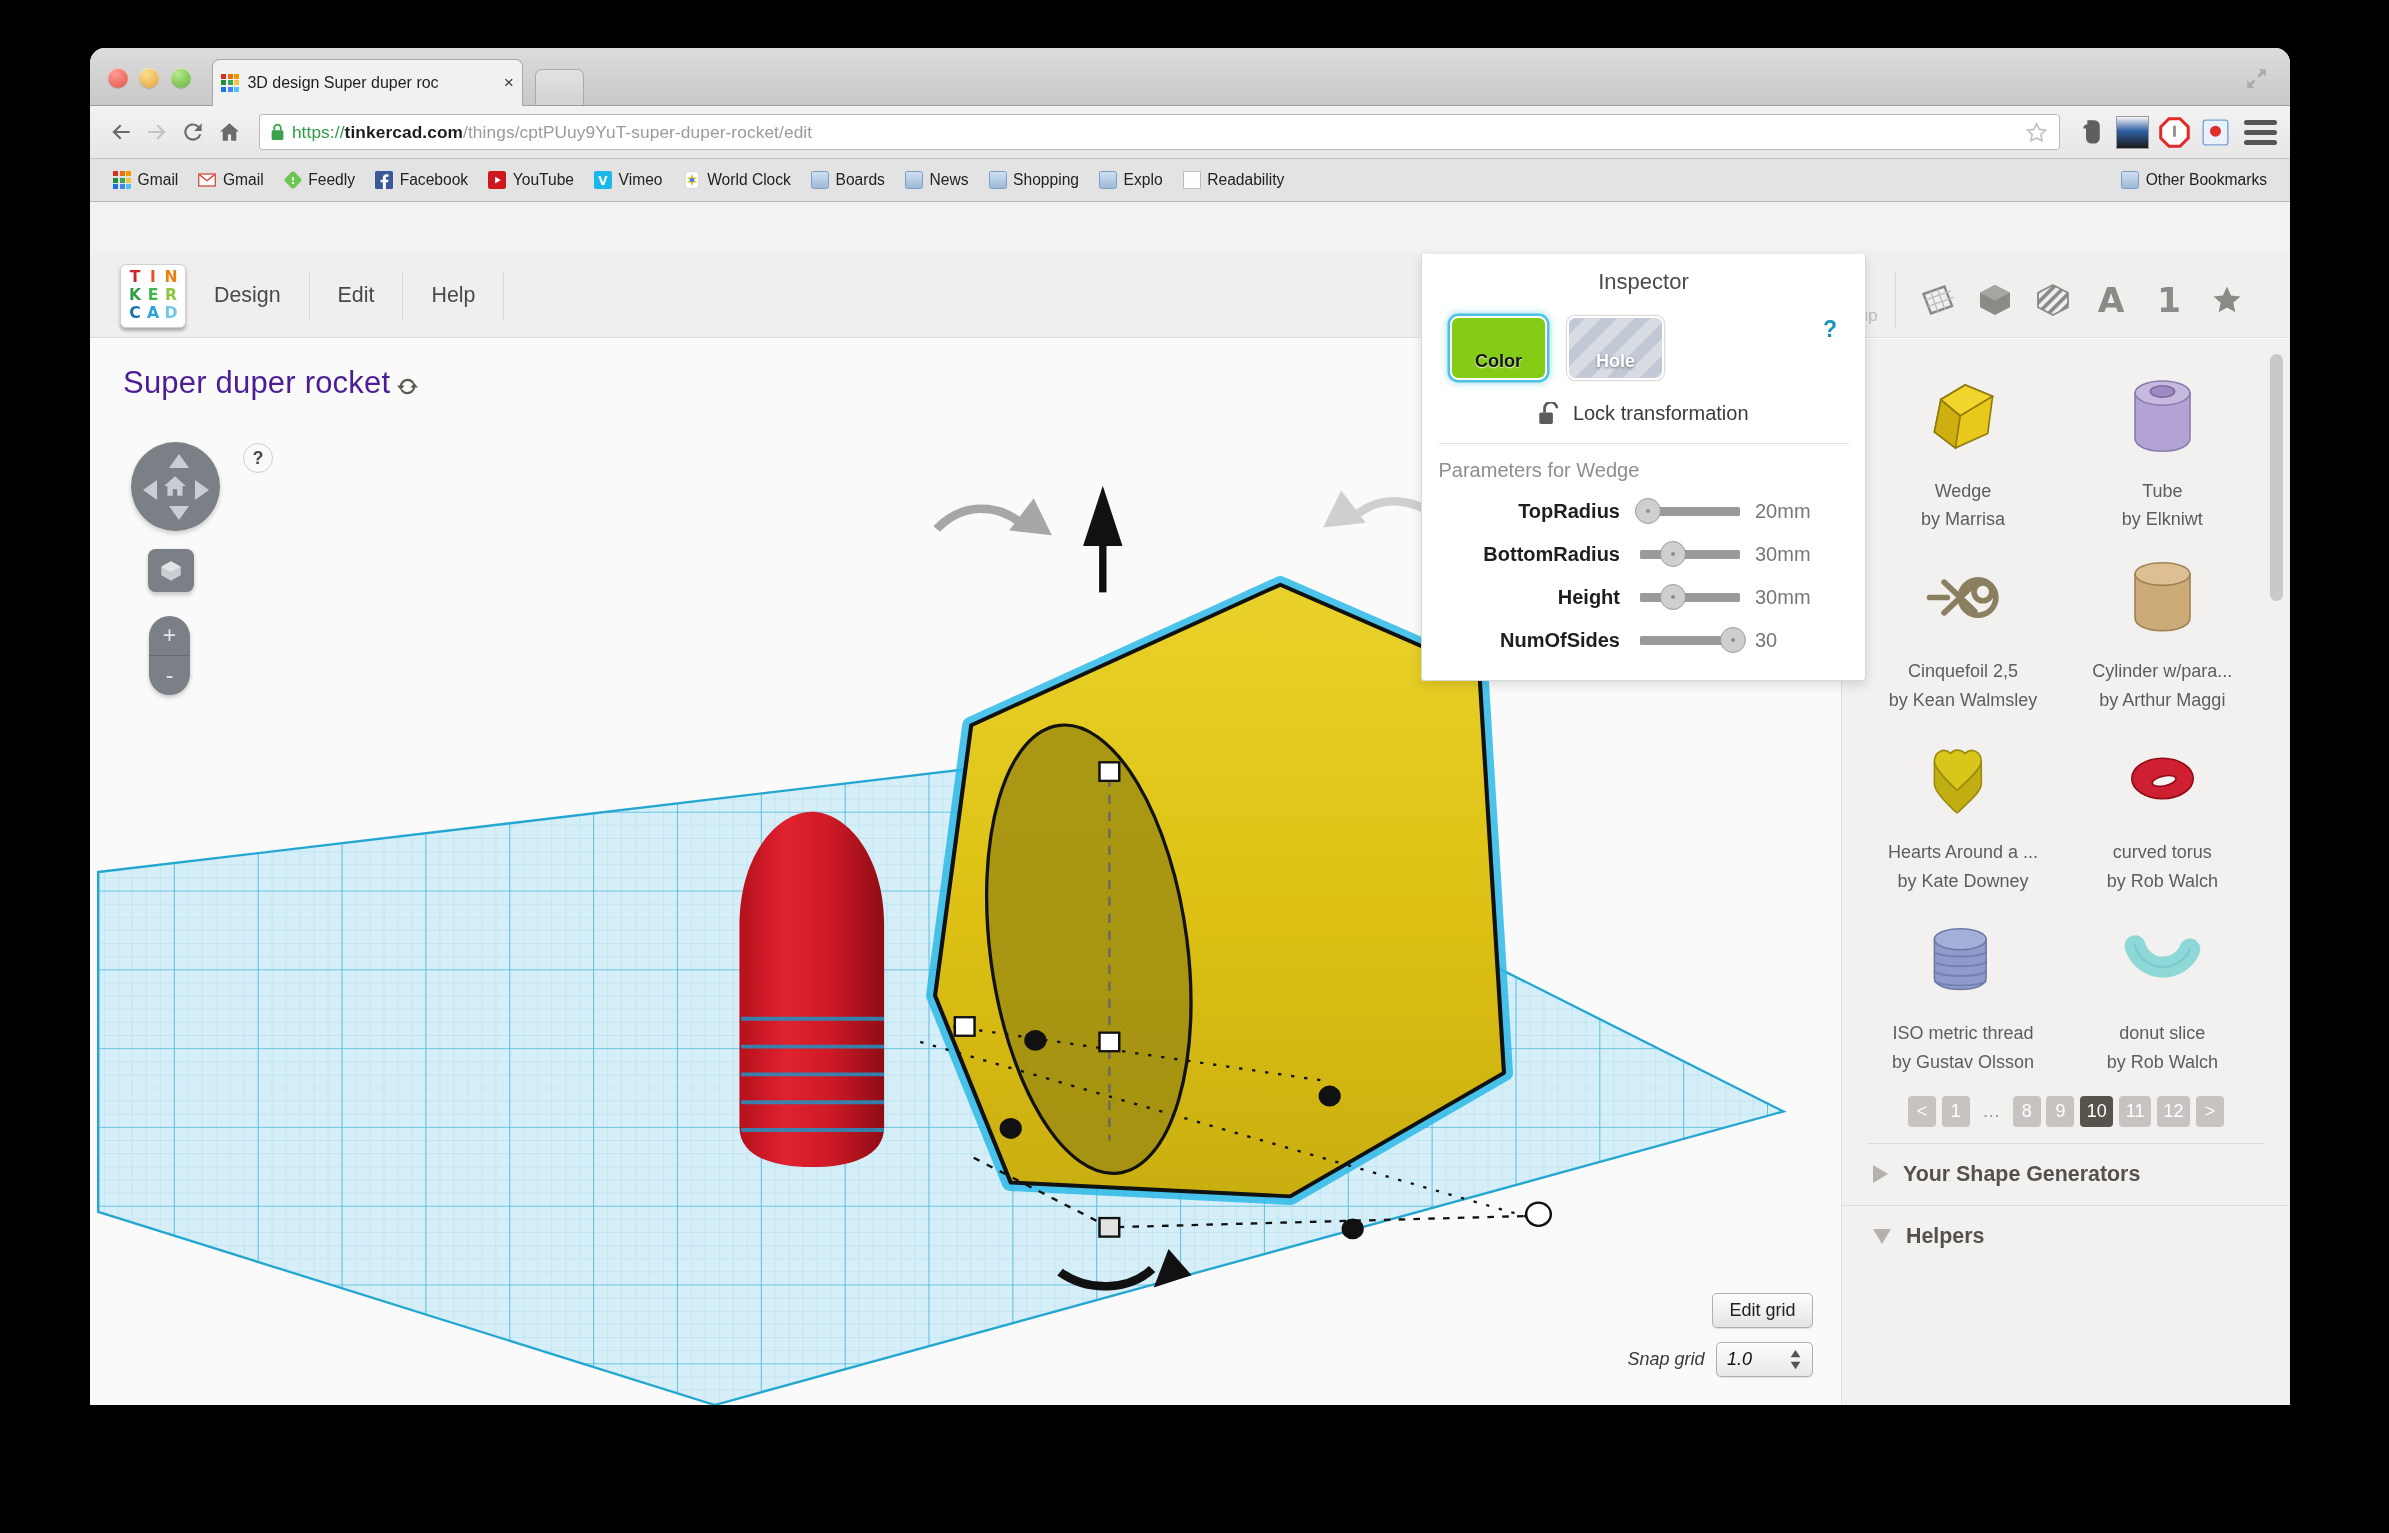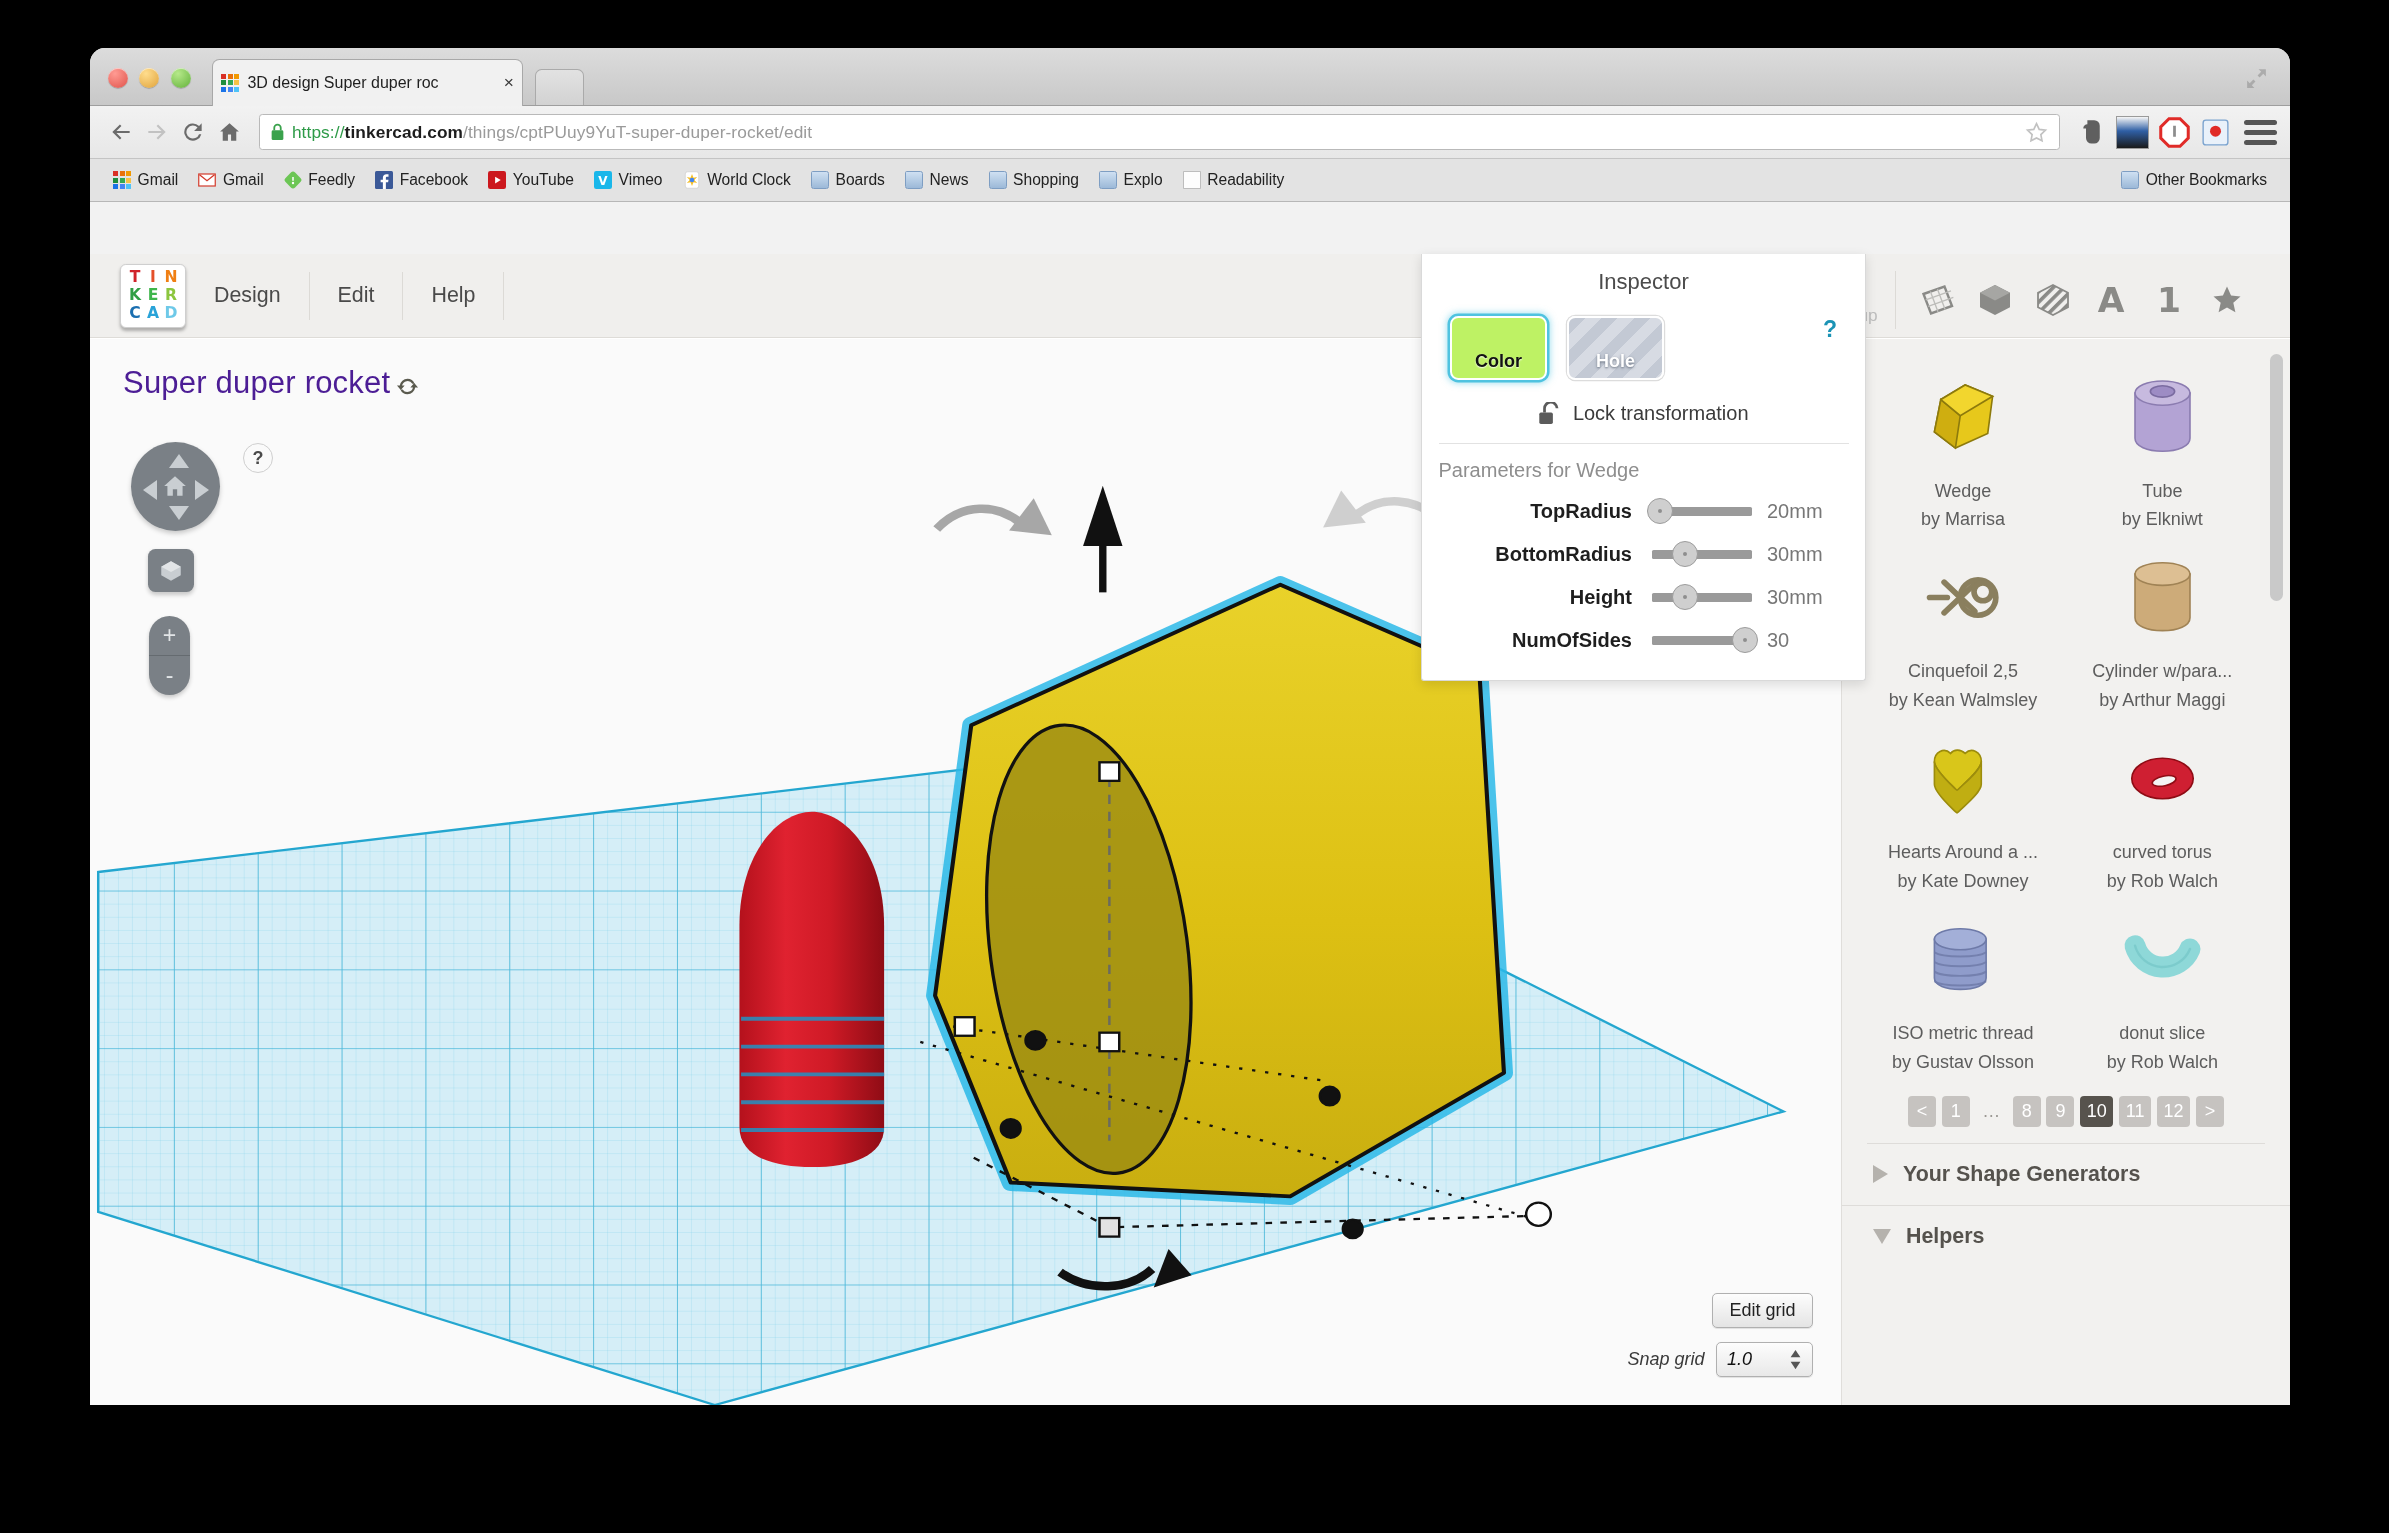--- a/index.html
+++ b/index.html
@@ -153,21 +153,21 @@
   .swatch.sel { box-shadow:0 0 0 2.5px #4fc3e0, 0 0 7.4px 2.5px rgba(79,195,224,.55); }
   .swatch span { font-size:18px; font-weight:bold; }
   #sw-color span { color:#121212; text-shadow:0 0.8px 1.6px rgba(255,255,255,.9); }
   #sw-hole span { color:#fff; text-shadow:0 0.8px 2.5px rgba(90,100,115,.9); }
   #insp-help { margin-left:auto; color:#1b93b5; font-size:23px; font-weight:bold; cursor:pointer; }
   #lockrow { display:flex; align-items:center; justify-content:center; gap:13px; margin-top:21.4px; }
   #lock-glyph { width:21.4px; height:23px; }
   #lockrow span { font-size:20px; color:#3b3b3b; }
   #insp-div { height:0.8px; background:#e2e2e2; margin:18px 16.5px 0; }
   #params-head { font-size:20px; color:#8e8e8e; padding:15px 0 8.2px 16.5px; }
-  .prow { display:flex; align-items:center; height:43px; padding:0 24px; }
+  .prow { display:flex; align-items:center; height:43px; padding:0 12px; }
   .prow .pname { width:206px; text-align:right; font-size:20px; font-weight:bold; color:#1e1e1e;
                  padding-right:20px; }
   .track { position:relative; width:100px; height:9px; background:#9a9a9a; border-radius:1.6px; }
   .knob { position:absolute; top:50%; width:26px; height:26px; margin-top:-13px; margin-left:-13px;
           border-radius:50%; background:#cfcfcf; border:1.2px solid #9c9c9c; cursor:pointer; }
   .knob:after { content:""; position:absolute; left:50%; top:50%; width:4.1px; height:4.1px;
                 margin:-2.1px 0 0 -2.1px; border-radius:50%; background:#8e8e8e; }
   .pval { font-size:20px; color:#777; margin-left:15px; white-space:nowrap; }
 
   
@@ -598,21 +598,21 @@
               </svg>
           </span>
         </div>
       </div>
     </div>
 
     <div id="inspector">
       <div id="insp-title">Inspector</div>
 
       <div id="insp-swatches">
-        <div class="swatch sel" id="sw-color" style="background:#bef264">
+        <div class="swatch sel" id="sw-color" style="background:#84cc16">
           <span>Color</span>
         </div>
         <div class="swatch" id="sw-hole" style="background:repeating-linear-gradient(135deg,#c3c9d4 0 11.5px,#d7dbe3 11.5px 23px)">
           <span>Hole</span>
         </div>
         <div id="insp-help">?</div>
       </div>
 
       <div id="lockrow">
         <svg id="lock-glyph" viewBox="0 0 20 22">

